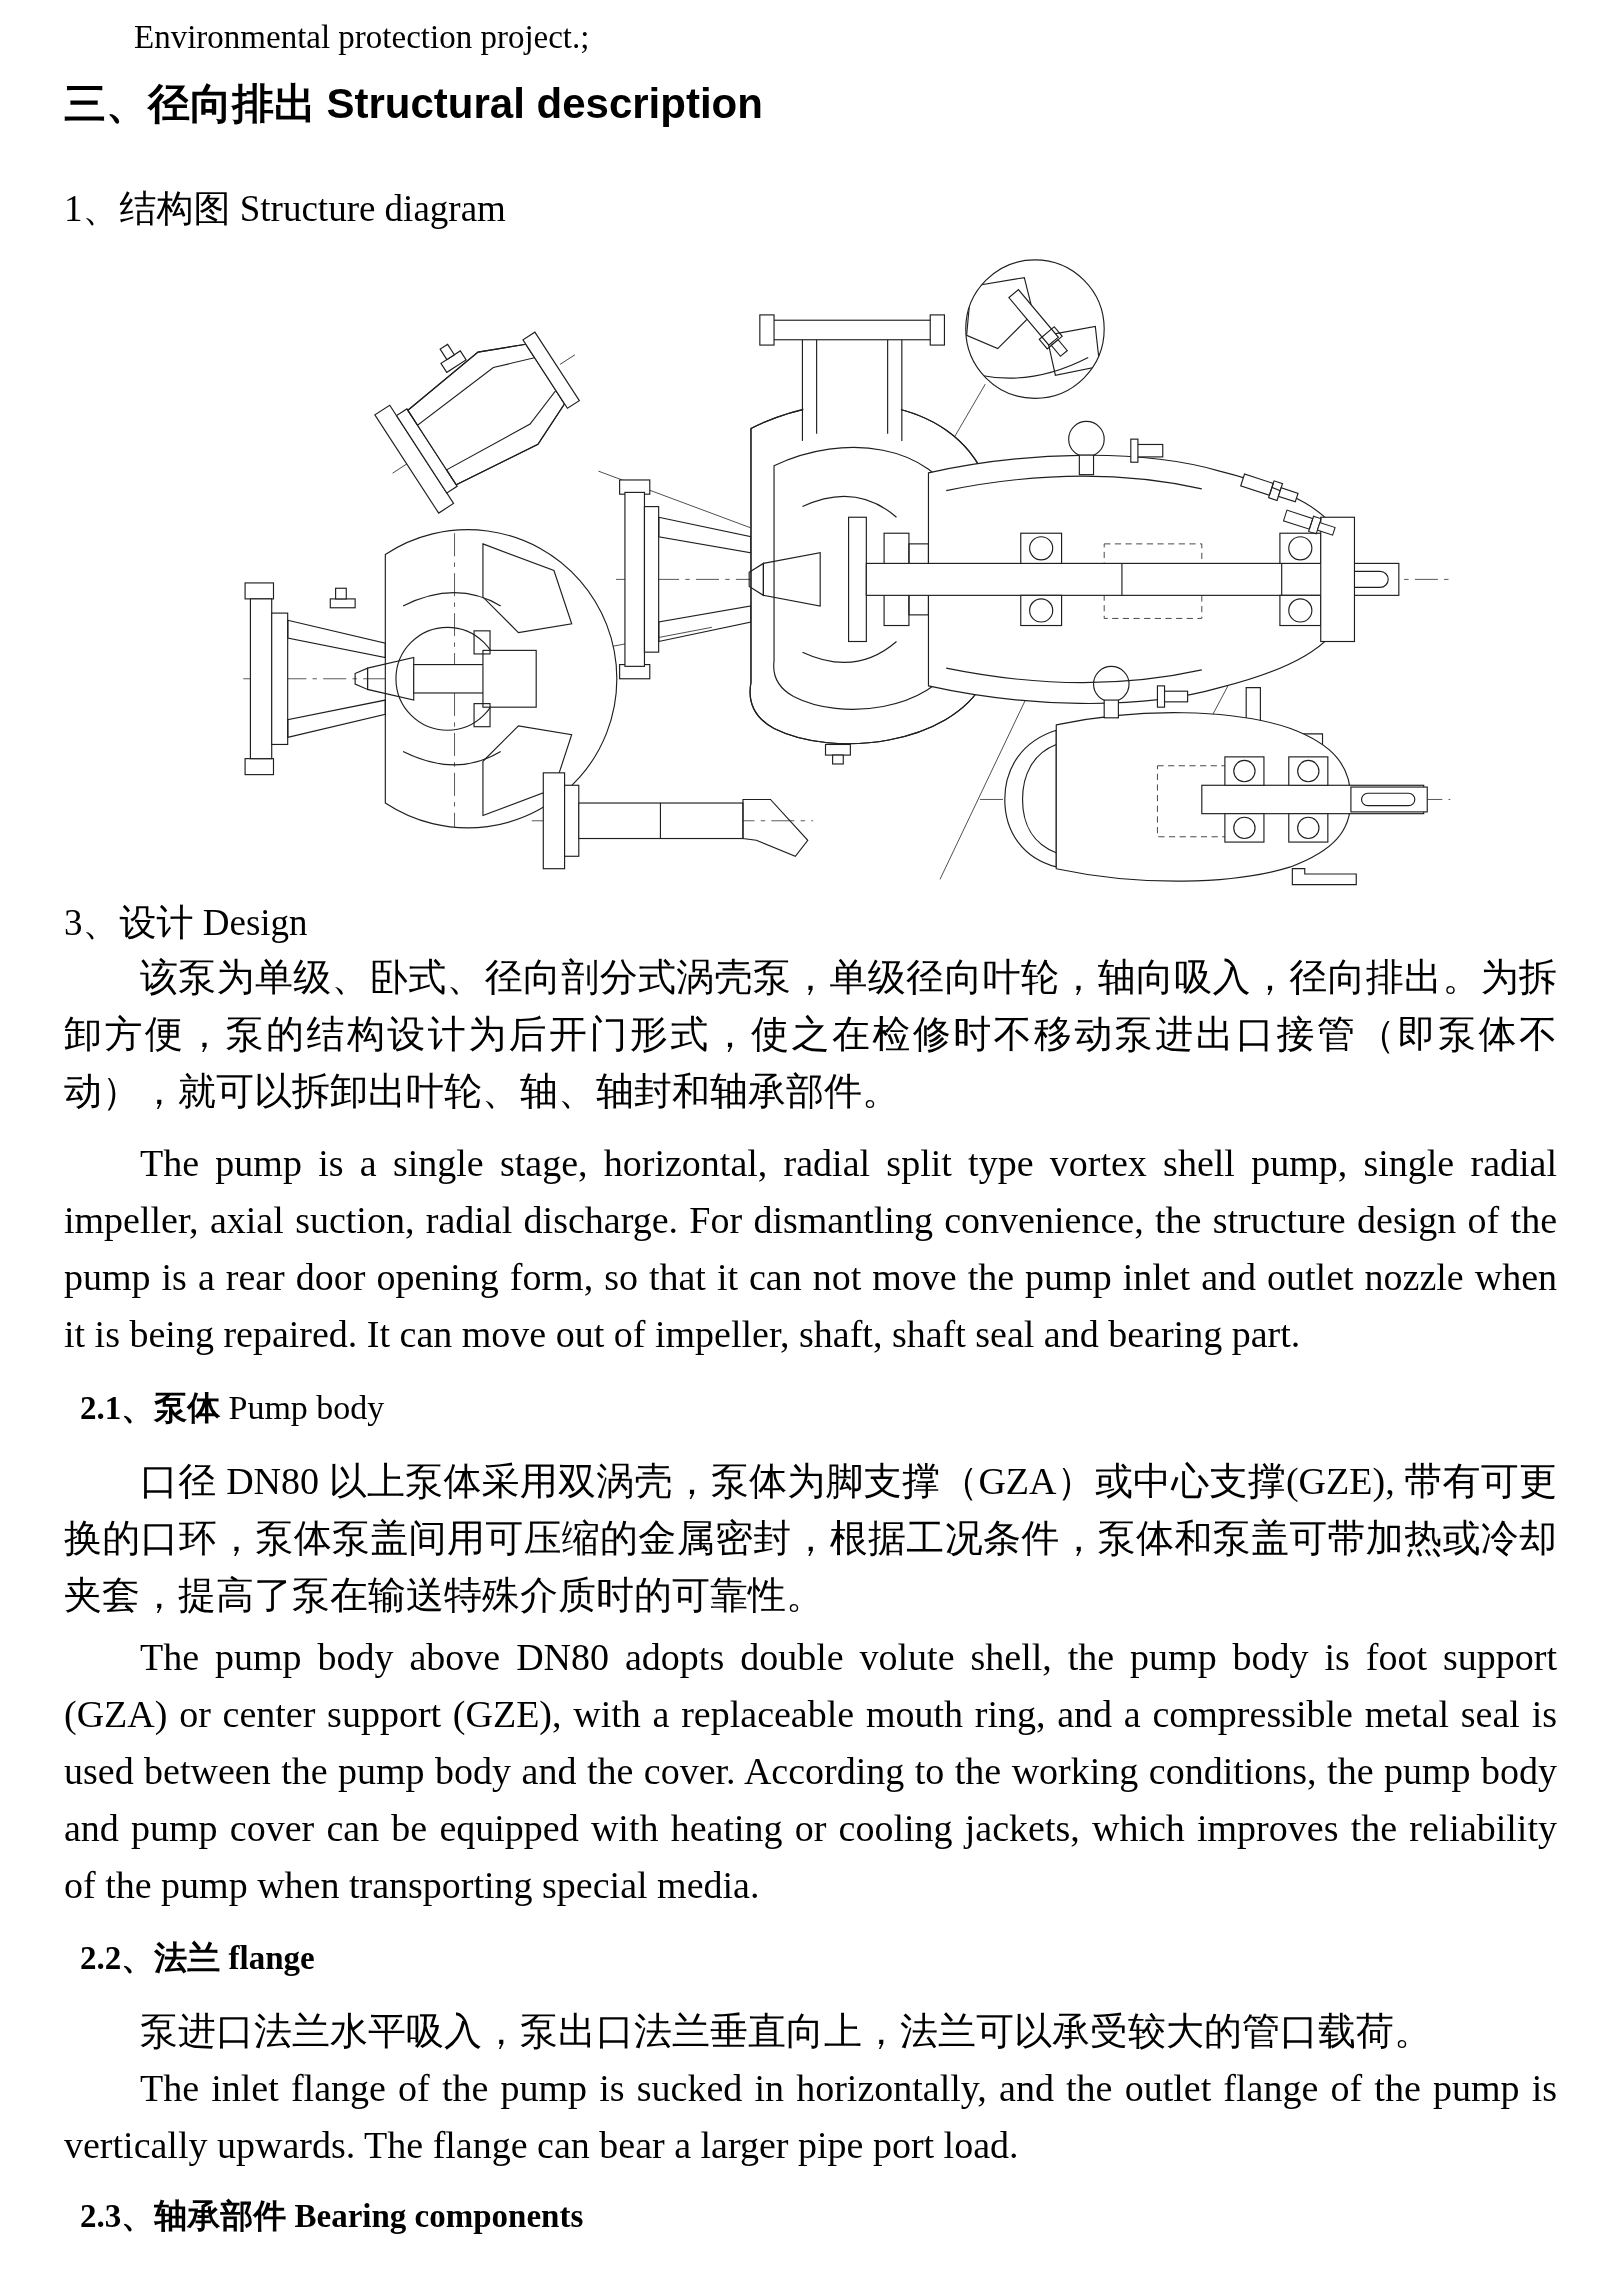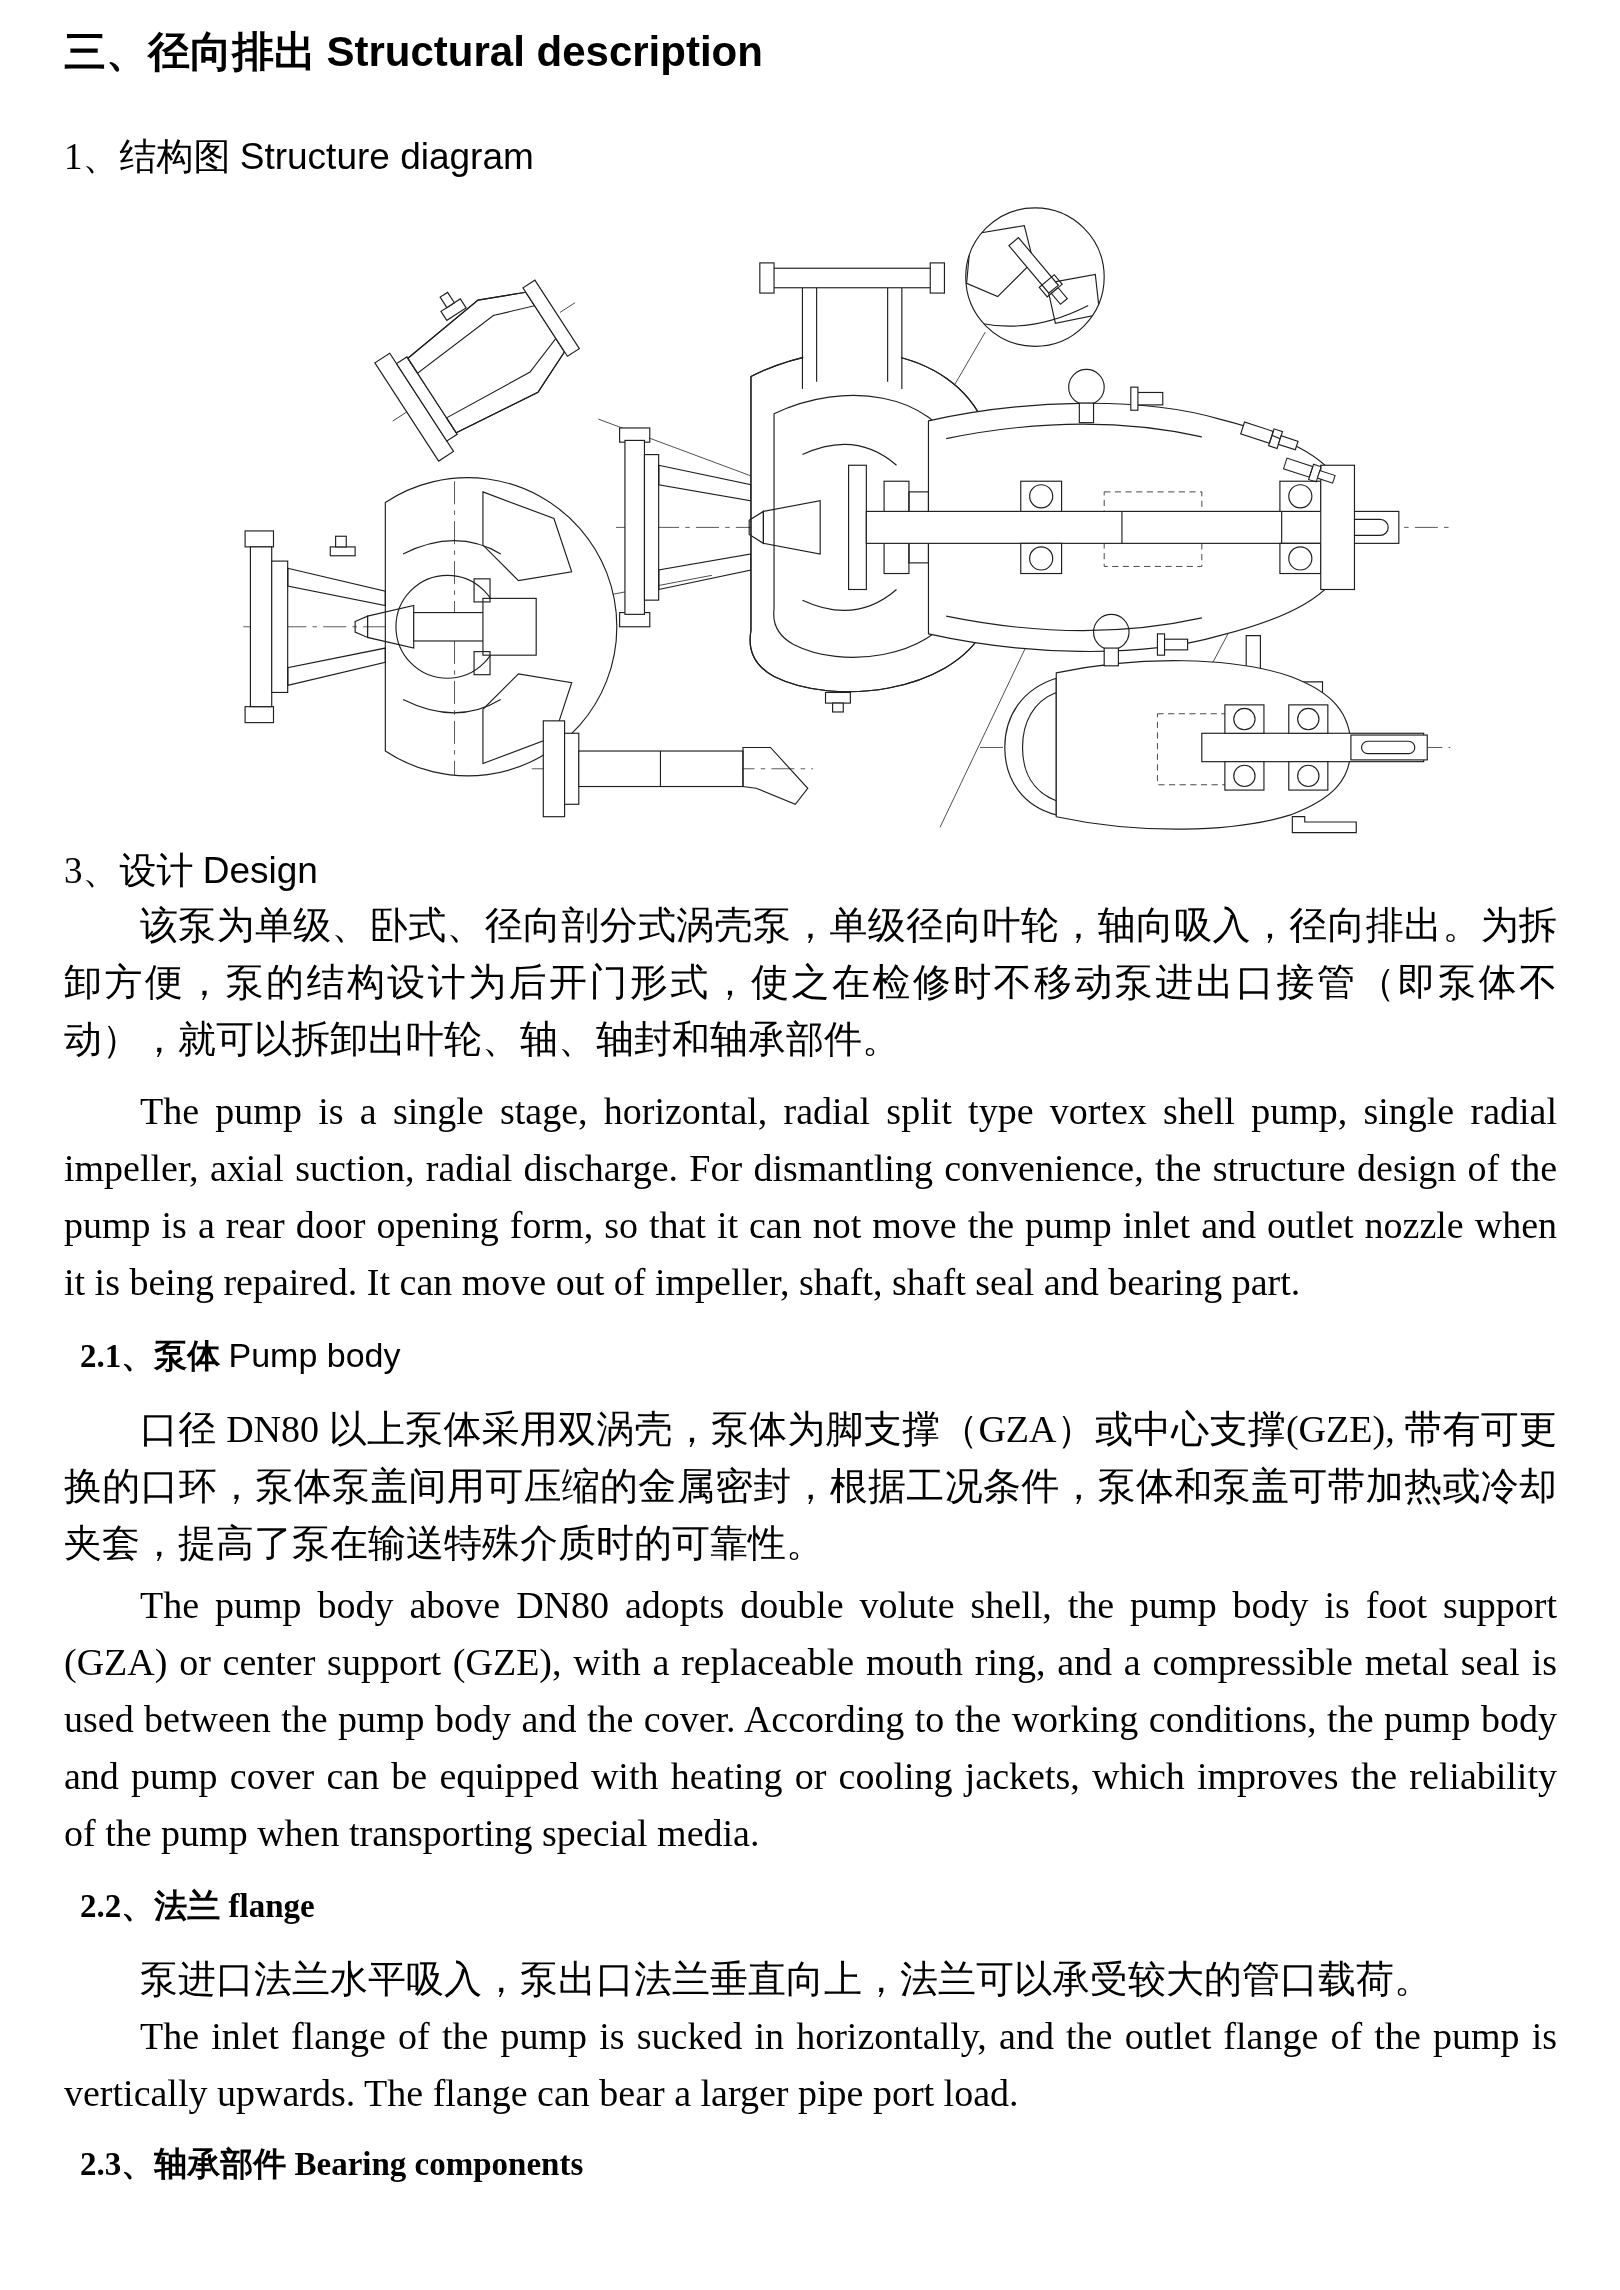--- a/index.html
+++ b/index.html
@@ -16,21 +16,21 @@
     margin:12.5px 0 0 0;font-weight:bold;font-size:42px;line-height:57px;
   }
   h1.sec .zh{font-family:"Liberation Serif","DejaVu Serif",serif;}
   h1.sec .en{font-family:"Liberation Sans","DejaVu Sans",sans-serif;}
   h2.sub{
     margin:0;font-weight:normal;font-size:37px;line-height:52px;
     font-family:"Liberation Serif","DejaVu Serif",serif;
   }
   h2.sub.first{margin-top:50px;}
   h2.sub.design{margin-top:7.2px;}
-  h2.sub .mono, .mono{font-family:Liberation Sans, sans-serif;text-align:right;}
+  h2.sub .mono, .mono{font-family:Liberation Serif, serif;text-align:right;}
   .figure{
     margin:16px auto 0 auto;height:639px;width:1433px;position:relative;
   }
   .figure svg{position:absolute;left:81px;top:0;}
   p.para{
     margin:0;font-size:38px;line-height:57px;text-align:justify;
     text-indent:2em;
   }
   p.para.en1{margin-top:14.3px;}
   p.para.en2{margin-top:5.4px;}
@@ -42,20 +42,21 @@
   .dwg{stroke:#1f1f1f;stroke-width:1.3;fill:none;}
   .dwgw{stroke:#1f1f1f;stroke-width:1.3;fill:#ffffff;}
   .lead{stroke:#3a3a3a;stroke-width:1;}
   .cl{stroke:#444;stroke-width:1;stroke-dasharray:26 7 5 7;}
   .dsh{stroke:#444;stroke-width:1.1;stroke-dasharray:7 5;fill:none;}
 </style>
 </head>
 <body>
 
 <div class="intro">
+  <p>Environmental protection project.;</p>
 </div>
 
 <h1 class="sec"><span class="zh">三、径向排出</span> <span class="en">Structural description</span></h1>
 
 <h2 class="sub first"><span>1、结构图</span> <span class="mono">Structure diagram</span></h2>
 
 <div class="figure">
 <svg width="1317" height="639" viewBox="0 0 1470 720">
   <defs>
     <pattern id="h" patternUnits="userSpaceOnUse" width="7" height="7" patternTransform="rotate(45)">

